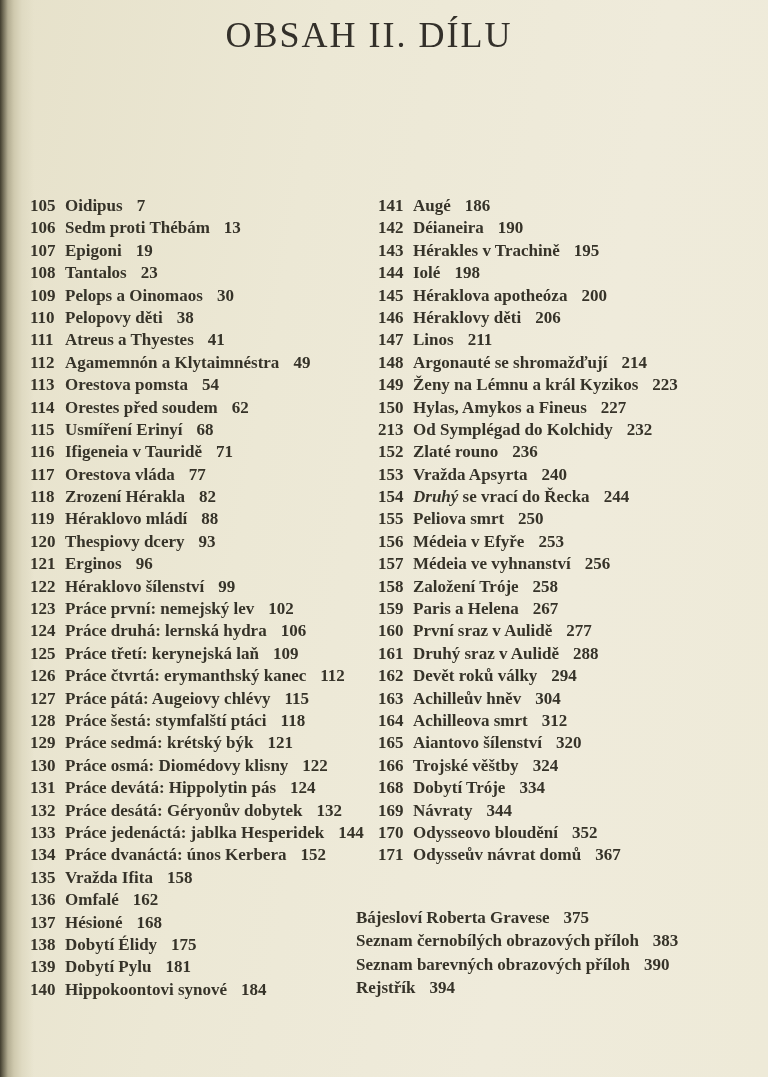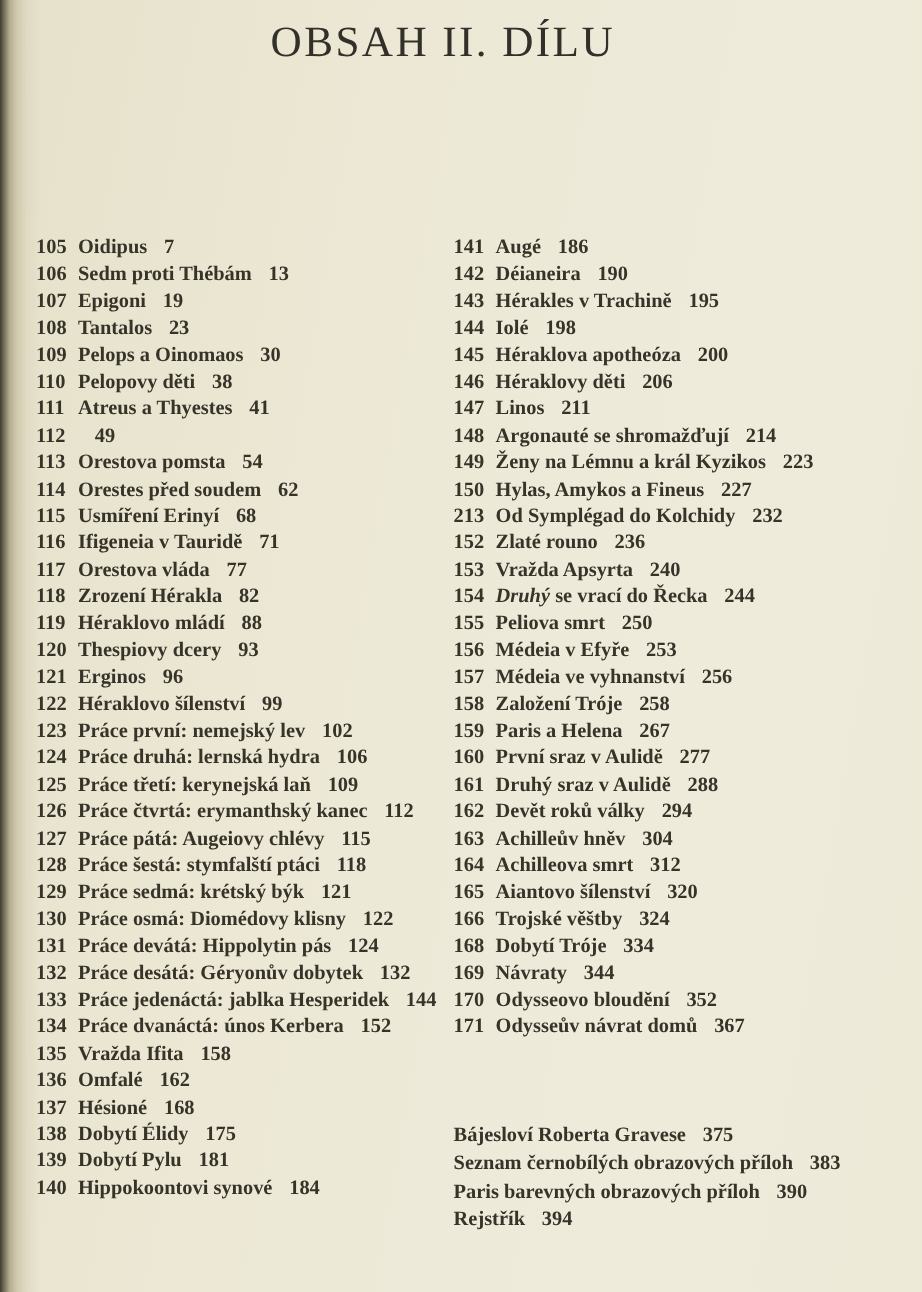--- a/index.html
+++ b/index.html
@@ -21,21 +21,21 @@
   }
   .page-title{
     position:absolute;top:14px;left:0;right:30px;
     text-align:center;
     font-size:36px;font-weight:normal;letter-spacing:2px;
     color:#33302a;margin:0;
   }
   .toc-col{position:absolute;color:#363329;font-size:17px;font-weight:bold;}
   .col-left{left:30px;top:195px;width:348px;}
   .col-right{left:378px;top:195px;width:386px;}
-  .back-matter{left:378px;top:906px;width:386px;margin-top:28px;}
+  .back-matter{left:356px;top:906px;width:386px;}
   .toc-row{
     display:flex;align-items:baseline;
     height:22.4px;line-height:22.4px;white-space:nowrap;
   }
   .back-matter .toc-row{height:23.4px;line-height:23.4px;}
   .entry-num{display:inline-block;width:35px;flex:0 0 35px;}
   .entry-title{display:inline-block;}
   .entry-title em{font-style:italic;}
   .entry-page{display:inline-block;margin-left:14px;}
 </style>
@@ -76,20 +76,21 @@
         <span class="entry-title">Pelopovy děti</span>
         <span class="entry-page">38</span>
       </div>
       <div class="toc-row">
         <span class="entry-num">111</span>
         <span class="entry-title">Atreus a Thyestes</span>
         <span class="entry-page">41</span>
       </div>
       <div class="toc-row">
         <span class="entry-num">112</span>
+        <span class="entry-title">Agamemnón a Klytaimnéstra</span>
         <span class="entry-page">49</span>
       </div>
       <div class="toc-row">
         <span class="entry-num">113</span>
         <span class="entry-title">Orestova pomsta</span>
         <span class="entry-page">54</span>
       </div>
       <div class="toc-row">
         <span class="entry-num">114</span>
         <span class="entry-title">Orestes před soudem</span>
@@ -381,21 +382,21 @@
   <div class="toc-col back-matter">
       <div class="toc-row">
         <span class="entry-title">Bájesloví Roberta Gravese</span>
         <span class="entry-page">375</span>
       </div>
       <div class="toc-row">
         <span class="entry-title">Seznam černobílých obrazových příloh</span>
         <span class="entry-page">383</span>
       </div>
       <div class="toc-row">
-        <span class="entry-title">Paris barevných obrazových příloh</span>
+        <span class="entry-title">Seznam barevných obrazových příloh</span>
         <span class="entry-page">390</span>
       </div>
       <div class="toc-row">
         <span class="entry-title">Rejstřík</span>
         <span class="entry-page">394</span>
       </div>
     </div>
 
   <div class="spine-shadow"></div>
 </div>

